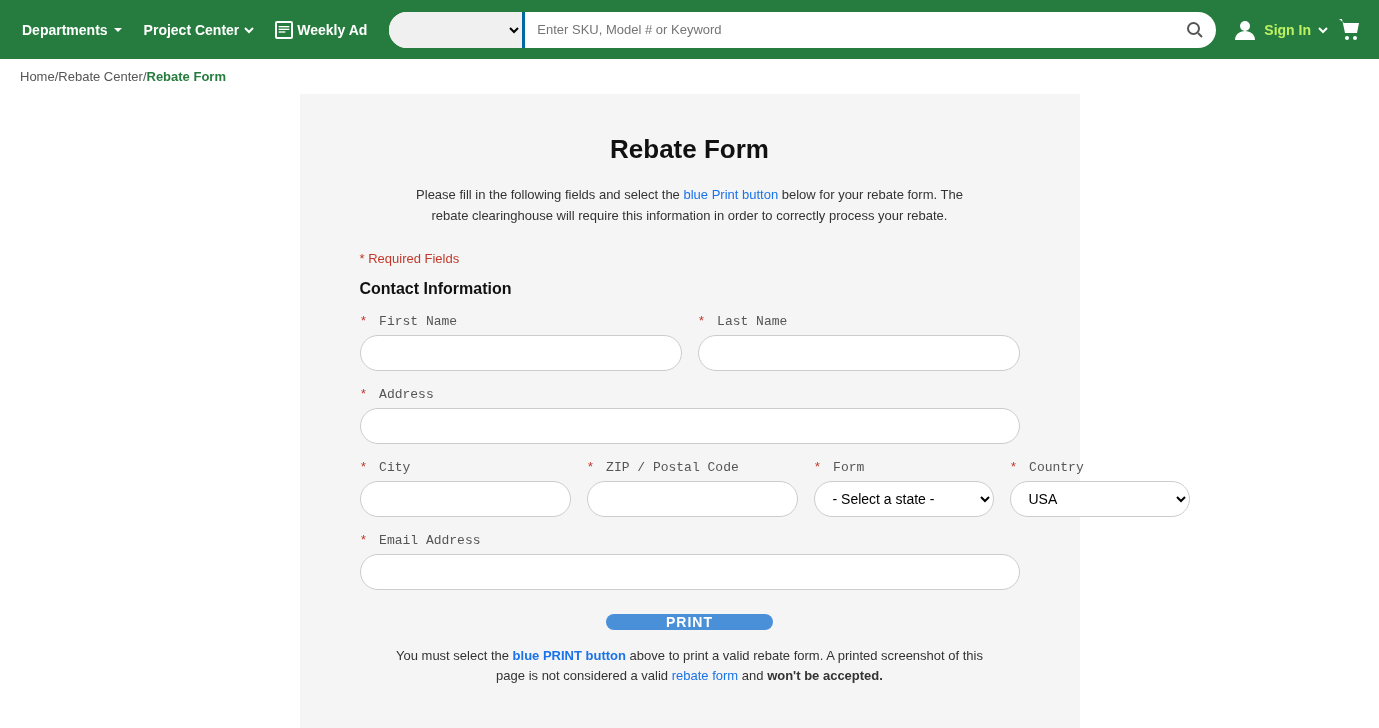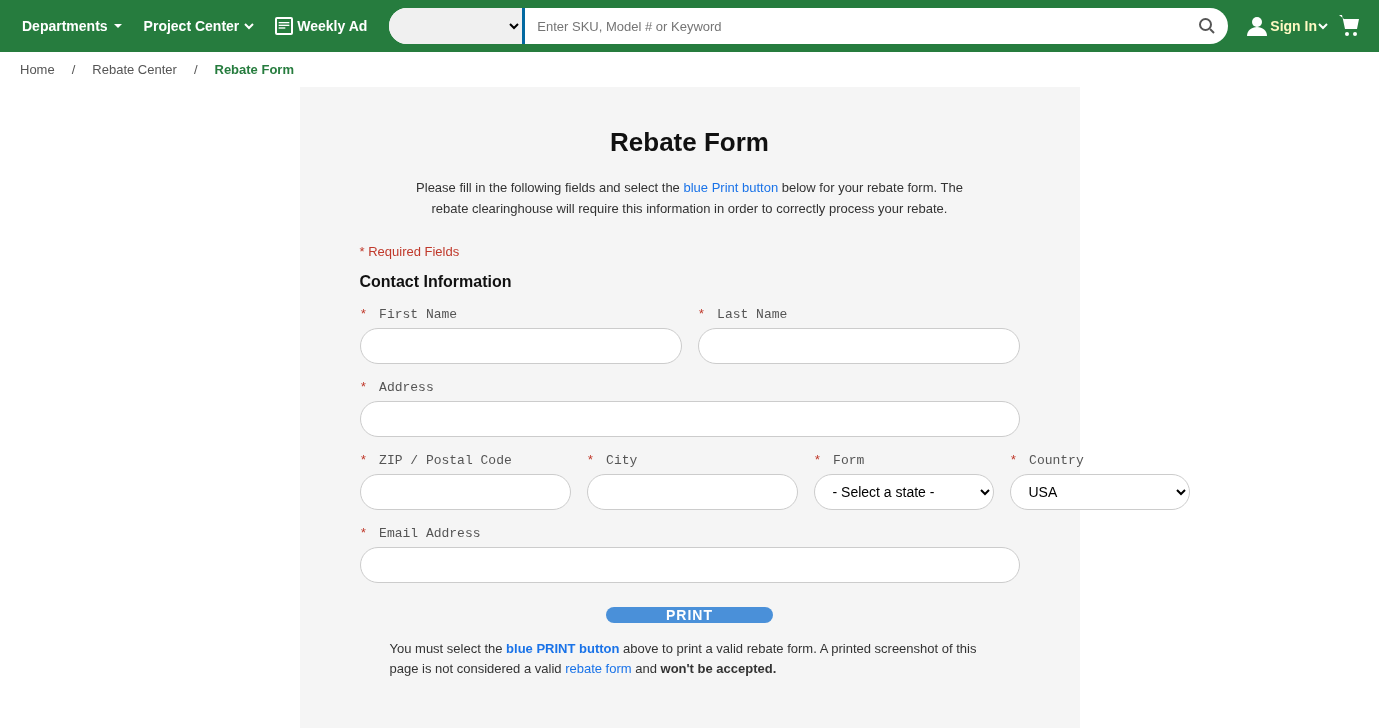--- a/index.html
+++ b/index.html
@@ -4,21 +4,21 @@
   <style>
     * { box-sizing: border-box; margin: 0; padding: 0; }
     body { font-family: Arial, sans-serif; font-size: 14px; background: #fff; }
 
     
     .header {
       background-color: #267c3e;
       display: flex;
       align-items: center;
       padding: 0 16px;
-      height: 52px;
+      height: 59px;
       gap: 8px;
     }
     .header-nav-item {
       display: flex;
       align-items: center;
       gap: 4px;
       color: #fff;
       font-size: 14px;
       font-weight: 600;
       cursor: pointer;
@@ -71,36 +71,37 @@
     .search-btn svg { color: #555; }
     .header-right {
       display: flex;
       align-items: center;
       gap: 8px;
       margin-left: 8px;
     }
     .sign-in-btn {
       display: flex;
       align-items: center;
-      color: #fef9c3;
+      gap: 6px;
+      color: #bef264;
       font-size: 14px;
       font-weight: 600;
       cursor: pointer;
       white-space: nowrap;
     }
     .cart-icon { cursor: pointer; }
 
     
     .breadcrumb {
       padding: 10px 20px;
       font-size: 13px;
       color: #555;
       display: flex;
       align-items: flex-end;
-      gap: 17px;
+      gap: 0;
     }
     .breadcrumb a { color: #555; text-decoration: none; }
     .breadcrumb .separator { color: #555; }
     .breadcrumb .current { color: #267c3e; font-weight: bold; }
 
     
     .main-content {
       background: #f5f5f5;
       max-width: 780px;
       margin: 0 auto;
@@ -194,20 +195,21 @@
       border-radius: 24px;
       padding: 0 60px;
       font-size: 14px;
       font-weight: bold;
       letter-spacing: 1px;
       cursor: pointer;
       text-transform: uppercase;
     }
 
     .print-notice {
+      text-align: center;
       font-size: 13px;
       color: #333;
       line-height: 1.6;
       max-width: 600px;
       margin: 0 auto;
     }
     .print-notice .blue-text { color: #1a73e8; }
     .print-notice .bold-text { font-weight: bold; }
 
     
@@ -310,29 +312,29 @@
   <div class="form-row">
     <div class="form-group">
       <label class="form-label">
         <span class="required-star">* </span><span>Address</span>
       </label>
       <input class="form-input full-width" type="text" style="">
     </div>
   </div>
 
   <div class="form-row">
+    <div class="form-group" style="flex: 0 0 160px;">
+      <label class="form-label">
+        <span class="required-star">* </span><span>City</span>
+      </label>
+      <input class="form-input" type="text" style="">
+    </div>
     <div class="form-group" style="flex: 0 0 130px;">
       <label class="form-label">
         <span class="required-star">* </span><span>ZIP / Postal Code</span>
-      </label>
-      <input class="form-input" type="text" style="">
-    </div>
-    <div class="form-group" style="flex: 0 0 160px;">
-      <label class="form-label">
-        <span class="required-star">* </span><span>City</span>
       </label>
       <input class="form-input" type="text" style="">
     </div>
     <div class="form-group" style="flex: 0 0 180px;">
       <label class="form-label">
         <span class="required-star">* </span><span>Form</span>
       </label>
       <select class="form-select">
         <option>- Select a state -</option>
       </select>

